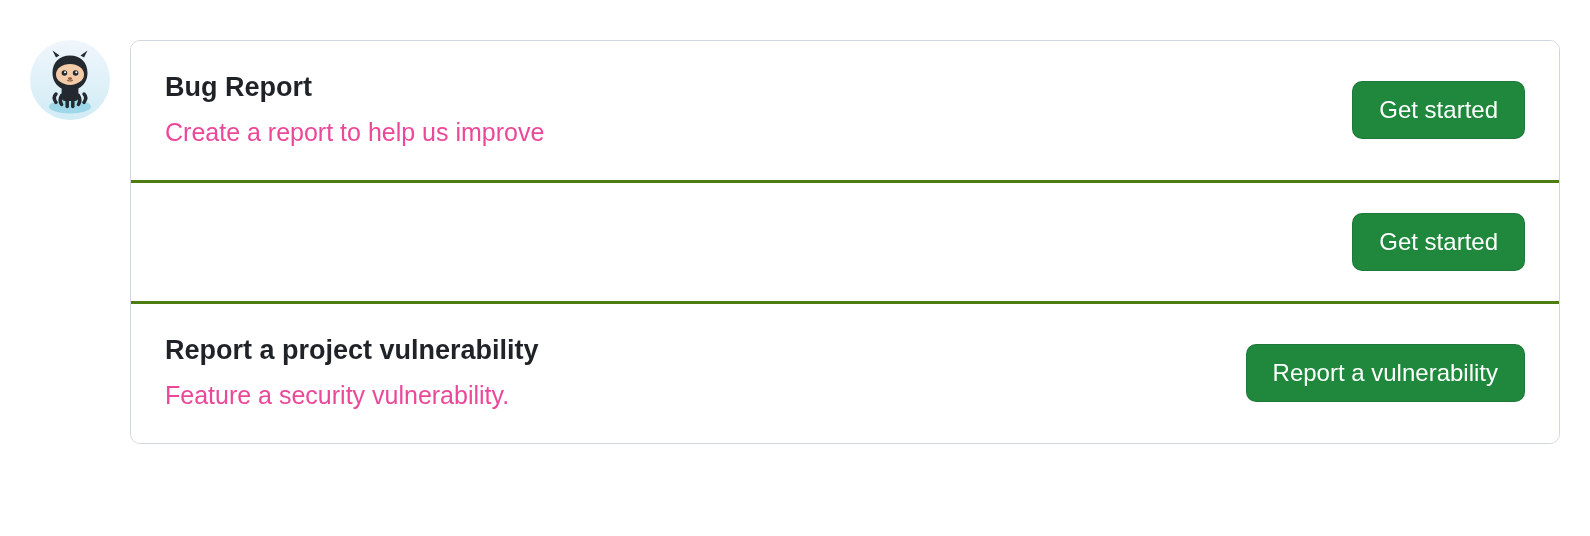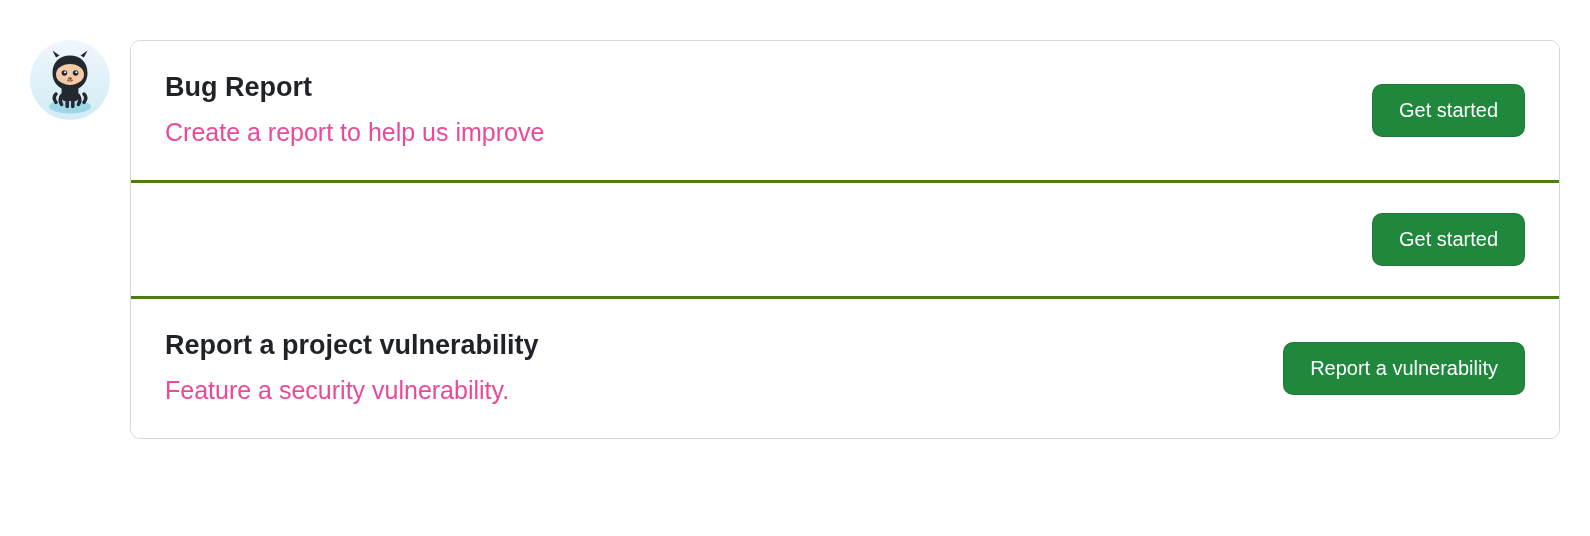--- a/index.html
+++ b/index.html
@@ -66,21 +66,21 @@
       font-size: 25px;
       color: #ec4899;
       line-height: 1.4;
     }
     .action-button {
       background: #1f883d;
       color: #ffffff;
       border: 1px solid rgba(31, 35, 40, 0.15);
       border-radius: 10px;
       padding: 14px 26px;
-      font-size: 20px;
+      font-size: 24px;
       font-weight: 500;
       cursor: pointer;
       white-space: nowrap;
       font-family: inherit;
     }
   </style>
 </head>
 <body>
 
 <div class="container">

